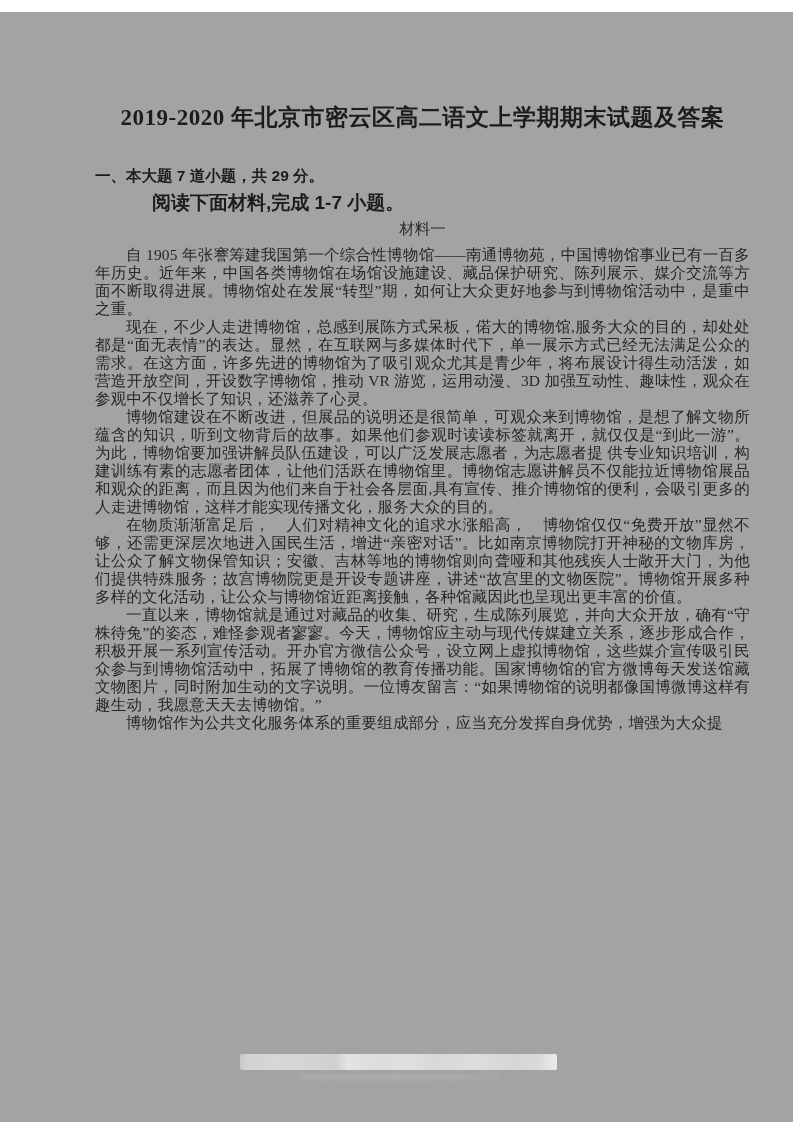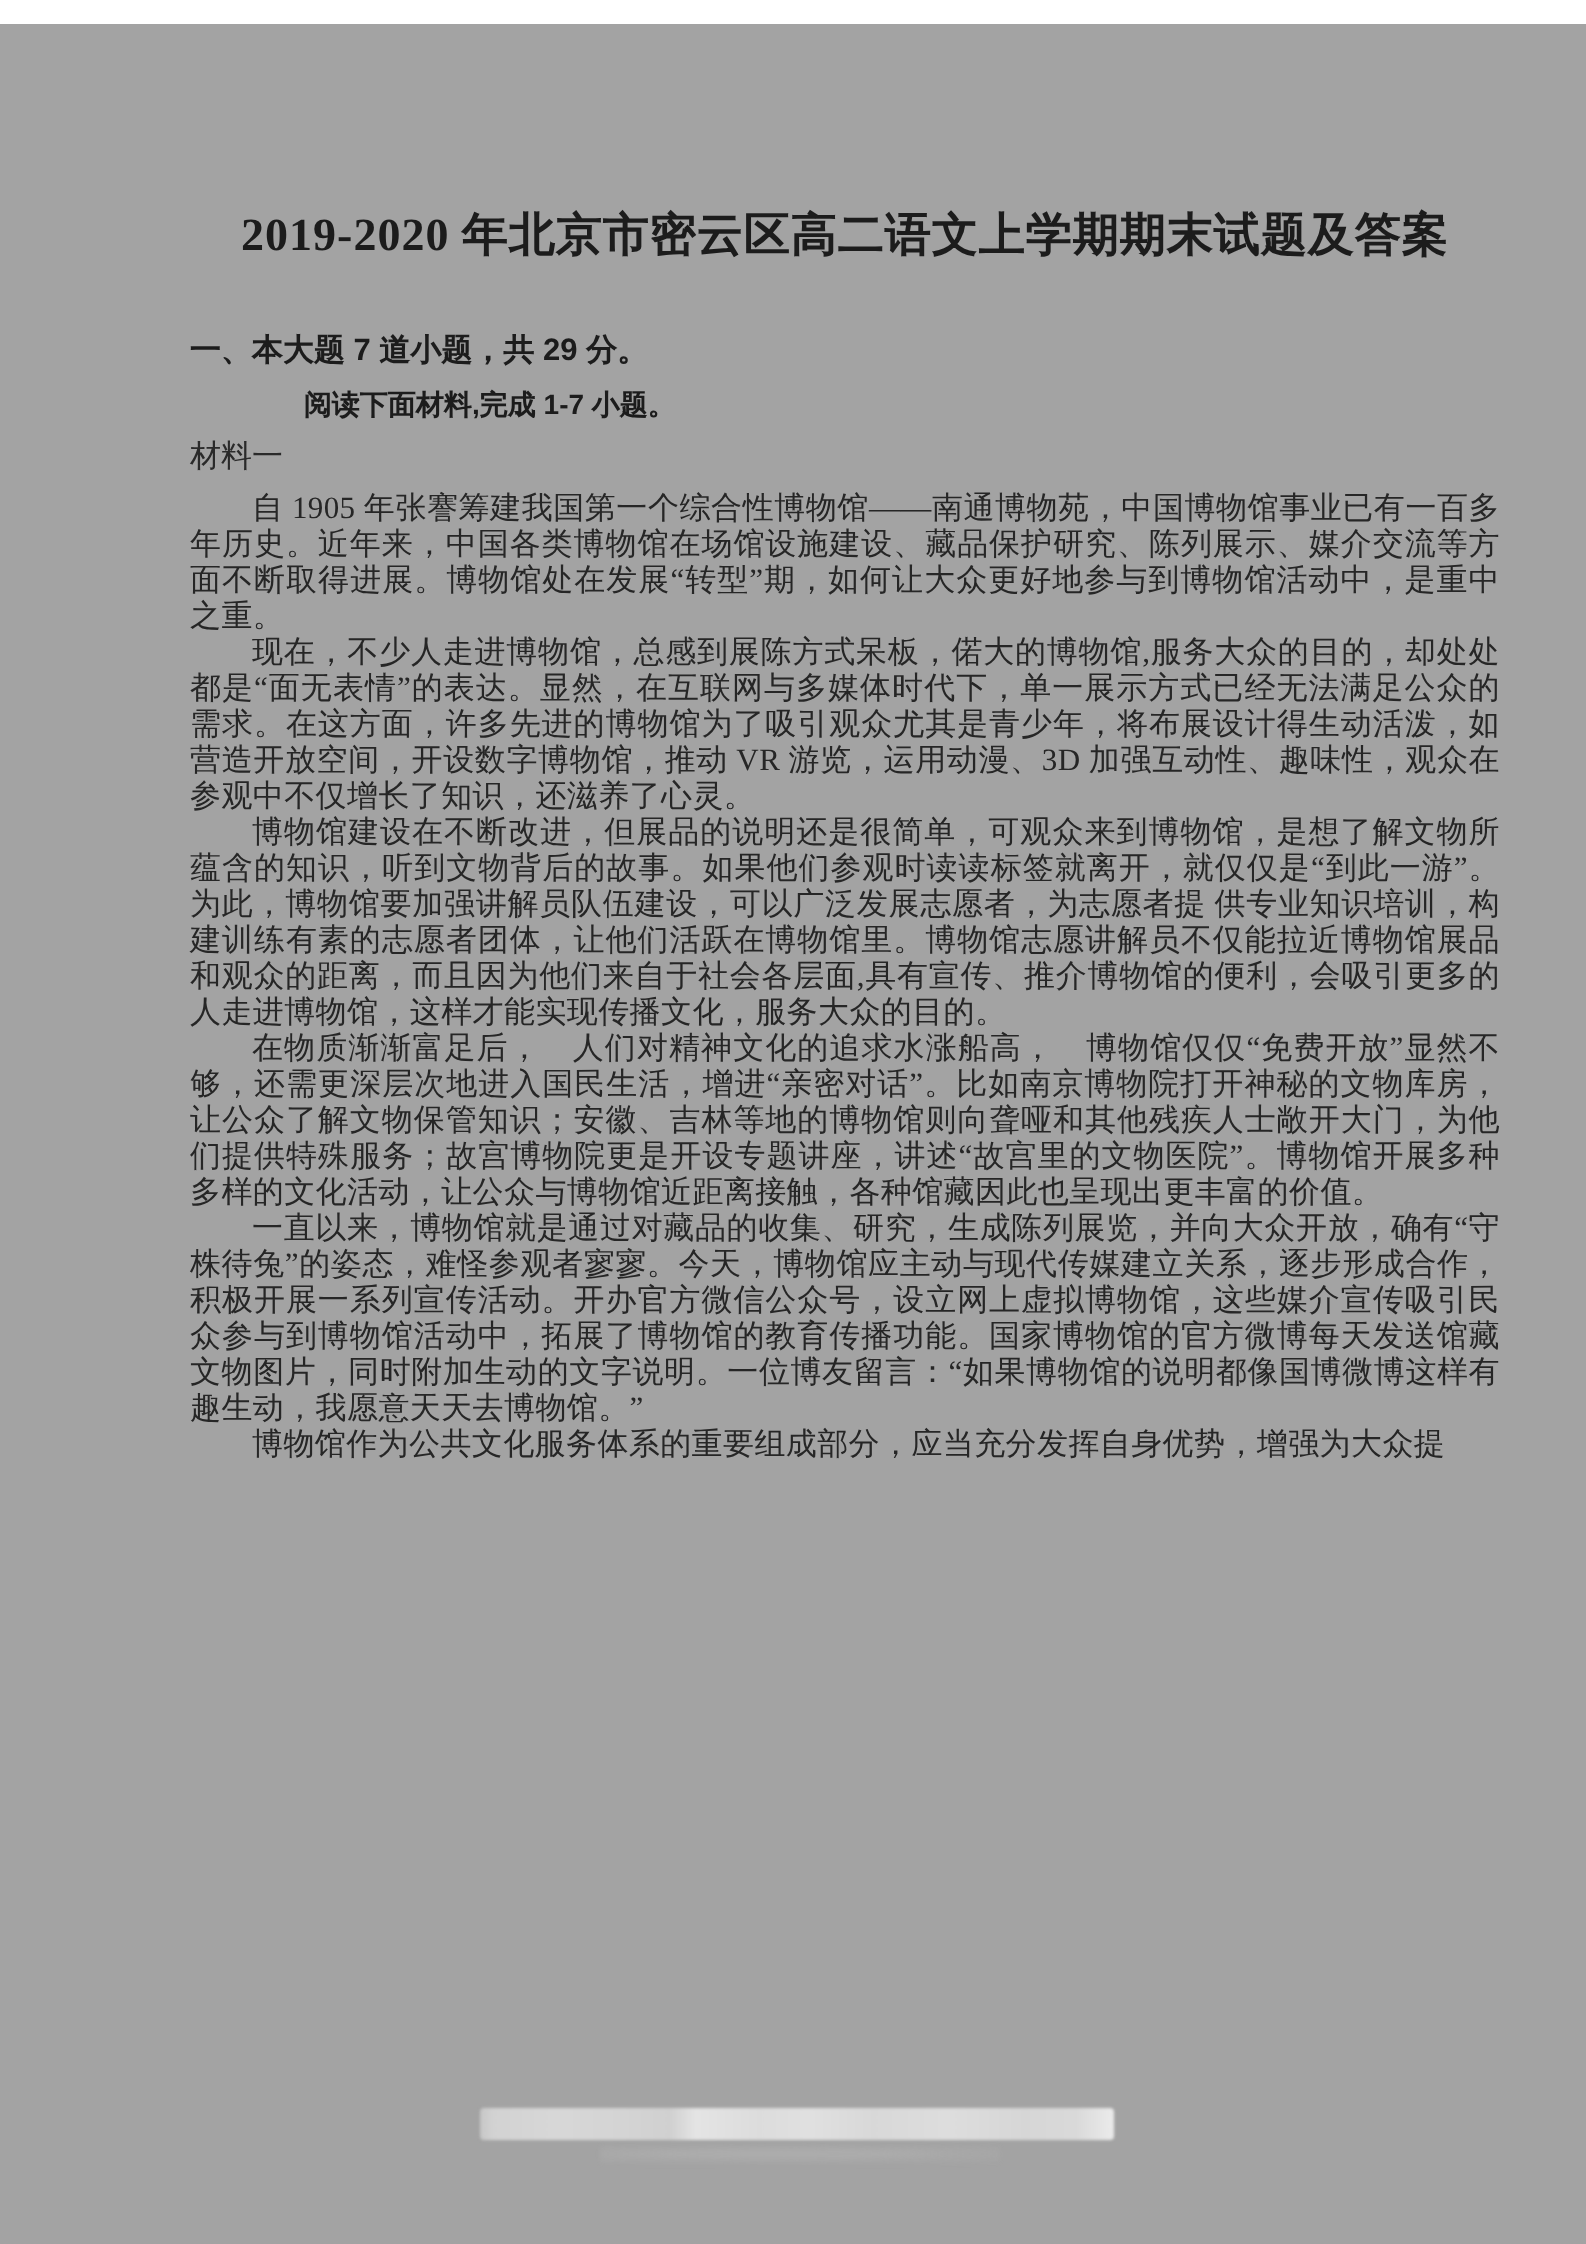--- a/index.html
+++ b/index.html
@@ -37,27 +37,27 @@
   .section-head {
     font-family: "Liberation Sans", "DejaVu Sans", sans-serif;
     font-weight: bold;
     font-size: 15.5px;
     line-height: 27px;
     color: #1c1c1c;
   }
   .instruction {
     font-family: "Liberation Sans", "DejaVu Sans", sans-serif;
     font-weight: bold;
-    font-size: 14px;
+    font-size: 19px;
     line-height: 27px;
     padding-left: 57px;
     color: #1c1c1c;
   }
   .material-head {
-    text-align: left;
+    text-align: center;
     font-size: 15.5px;
     line-height: 26px;
     margin-bottom: 4px;
     color: #2a2a2a;
   }
   .body-text p {
     margin: 0;
     font-size: 15.5px;
     line-height: 18px;
     text-indent: 2em;

